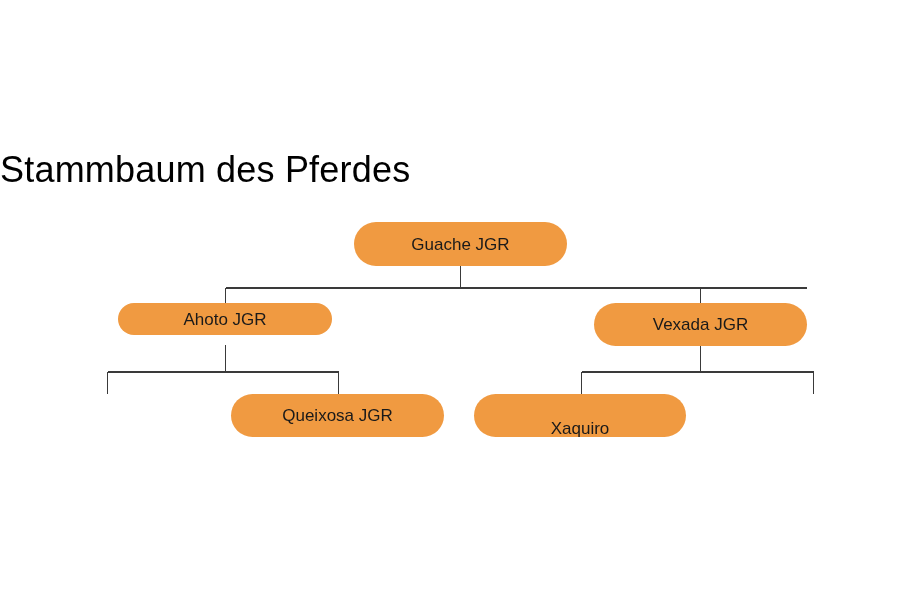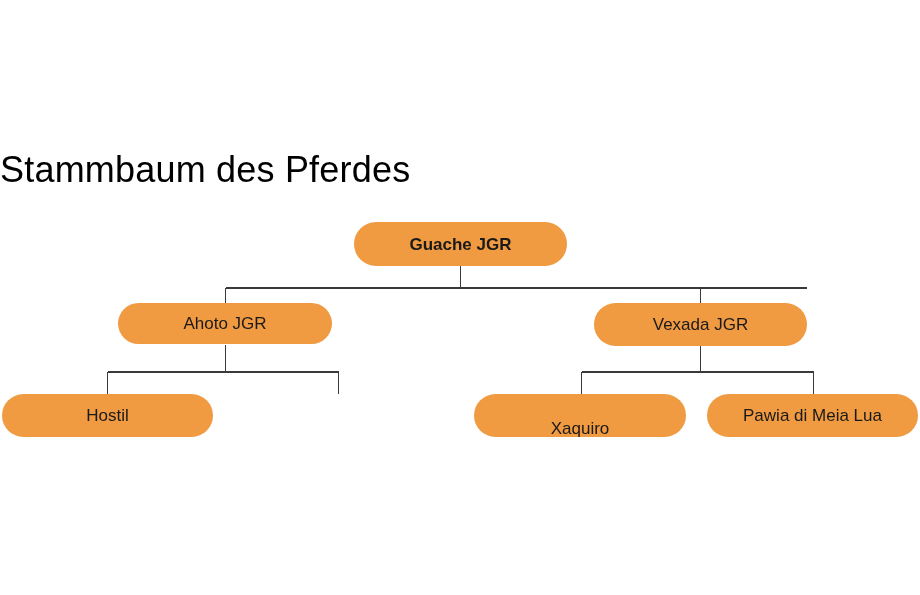--- a/index.html
+++ b/index.html
@@ -46,21 +46,21 @@
     display: flex;
     align-items: center;
     justify-content: center;
     color: #1a1a1a;
     font-size: 17px;
     line-height: 1;
     white-space: nowrap;
     overflow: hidden;
   }
   .node.root {
-    font-weight: 700;
+    font-weight: 400;
   }
   .node-label {
     display: block;
     padding: 0 10px;
   }
 </style>
 </head>
 <body>
 
 <div id="canvas">
@@ -84,34 +84,31 @@
       <path d="M581.5 372 L813.5 372"></path>
       <path d="M581.5 372 L581.5 394"></path>
       <path d="M813.5 372 L813.5 394"></path>
     </g>
   </svg>
 
   <div class="node root" style="left:354px; top:222px; width:213px; height:44px;">
     <span class="node-label">Guache JGR</span>
   </div>
 
-  <div class="node" style="left:118px; top:303px; width:214px; height:41px;">
+  <div class="node" style="left:118px; top:303px; width:214px; height:32px;">
     <span class="node-label">Ahoto JGR</span>
   </div>
 
   <div class="node" style="left:594px; top:303px; width:213px; height:43px;">
     <span class="node-label">Vexada JGR</span>
   </div>
 
-  <div class="node" style="left:2px; top:394px; width:211px; height:43px;">
-    <span class="node-label">Hostil</span>
+
+  <div class="node" style="left:231px; top:394px; width:213px; height:43px;">
+    <span class="node-label">Queixosa JGR</span>
   </div>
-
 
   <div class="node" style="left:474px; top:394px; width:212px; height:43px;align-items:flex-end;">
     <span class="node-label">Xaquiro</span>
   </div>
 
-  <div class="node" style="left:707px; top:394px; width:211px; height:43px;">
-    <span class="node-label">Pawia di Meia Lua</span>
-  </div>
 
 </div>
 
 </body></html>

